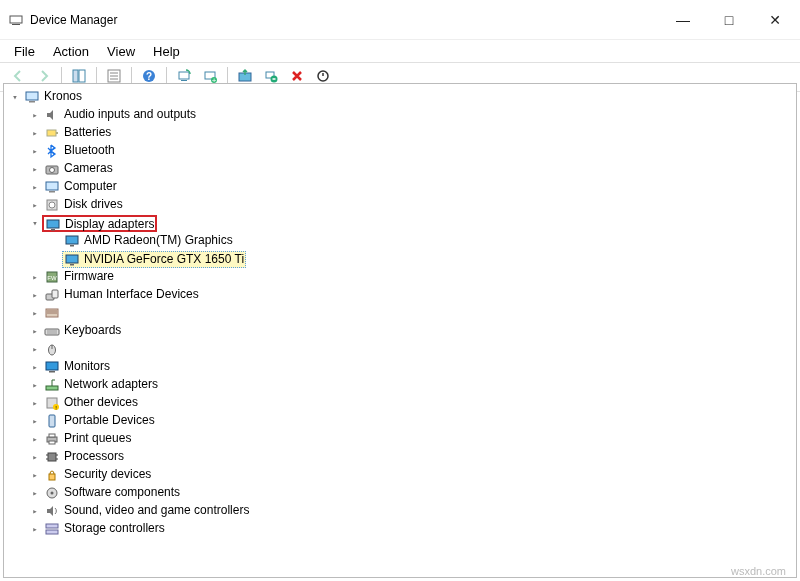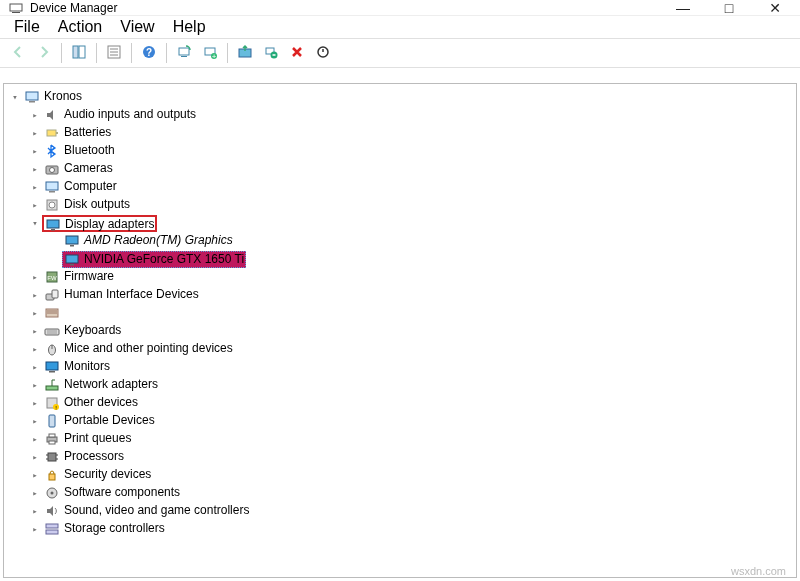--- a/index.html
+++ b/index.html
@@ -1,32 +1,32 @@
 <!DOCTYPE html>
 <html><head>
 <meta charset="utf-8">
 <style>
 * { box-sizing: border-box; margin: 0; padding: 0; }
 body { font-family: "Segoe UI", Tahoma, sans-serif; font-size: 12px; background: #fff; width: 800px; height: 581px; overflow: hidden; position: relative; }
-.titlebar { display: flex; align-items: center; height: 16px; padding: 0 2px 0 8px; border-bottom: 1px solid #eee; }
+.titlebar { display: flex; align-items: center; height: 40px; padding: 0 2px 0 8px; border-bottom: 1px solid #eee; }
 .titlebar .app-icon { width: 16px; height: 16px; margin-right: 6px; display: flex; align-items: center; justify-content: center; }
 .titlebar .title { font-size: 12px; flex: 0 0 auto; }
 .titlebar .spacer { flex: 1; }
 .winbtn { width: 46px; height: 30px; display: flex; align-items: center; justify-content: center; font-size: 14px; color: #222; }
-.menubar { display: flex; gap: 2px; padding: 2px 6px; font-size: 16px; height: 22px; align-items: center; }
+.menubar { display: flex; gap: 2px; padding: 2px 6px; font-size: 13px; height: 22px; align-items: center; }
 .menubar span { padding: 2px 8px; }
 .toolbar { display: flex; align-items: center; gap: 2px; padding: 3px 6px; border-top: 1px solid #e0e0e0; border-bottom: 1px solid #e0e0e0; height: 30px; }
 .tbtn { width: 24px; height: 24px; display: flex; align-items: center; justify-content: center; border-radius: 2px; }
 .tbtn.disabled { opacity: 0.4; }
 .tsep { width: 1px; height: 20px; background: #ccc; margin: 0 3px; }
 .tree-container { position: absolute; top: 83px; left: 3px; right: 3px; bottom: 3px; border: 1px solid #bbb; overflow-y: scroll; overflow-x: hidden; background: #fff; }
 .tree { padding: 4px 0; }
 .node { display: flex; align-items: center; height: 18px; white-space: nowrap; position: relative; }
 .node .label-wrap { display: flex; align-items: flex-start; height: 17px; padding: 0 2px; }
-.node.selected .label-wrap { background: #be185d; border: 1px dotted #5aa0e0; padding: 0 1px; }
+.node.selected .label-wrap { background: #fef9c3; border: 1px dotted #5aa0e0; padding: 0 1px; }
 .node.highlighted .label-wrap { border: 2px solid #d4252a; padding: 0 1px; }
 .expander { width: 14px; text-align: center; color: #777; font-size: 9px; font-family: monospace; user-select: none; }
 .icon-slot { width: 16px; height: 16px; margin-right: 4px; display: flex; align-items: center; justify-content: center; flex-shrink: 0; }
 .label { font-size: 12px; }
 .watermark { position: absolute; bottom: 4px; right: 14px; font-size: 11px; color: #bbb; }
 
 .tree-container::-webkit-scrollbar { width: 16px; }
 .tree-container::-webkit-scrollbar-track { background: #f0f0f0; }
 .tree-container::-webkit-scrollbar-thumb { background: #c2c2c2; }
 </style>
@@ -204,36 +204,36 @@
       </div>
       <div class="node" style="padding-left: 24px;">
         <span class="expander">▸</span>
         <span class="label-wrap">
           <span class="icon-slot">
             <svg width="16" height="16" viewBox="0 0 16 16">
               <rect x="3" y="3" width="10" height="10" fill="#ddd" stroke="#888"></rect>
               <circle cx="8" cy="8" r="3" fill="#fff" stroke="#888"></circle>
             </svg>
           </span>
-          <span class="label">Disk outputs</span>
+          <span class="label">Disk drives</span>
         </span>
       </div>
       <div class="node highlighted" style="padding-left: 24px;">
         <span class="expander">▾</span>
         <span class="label-wrap">
           <span class="icon-slot">
             <svg width="16" height="16" viewBox="0 0 16 16">
               <rect x="2" y="3" width="12" height="8" fill="#4aa8e0" stroke="#246"></rect>
               <rect x="6" y="12" width="4" height="1.5" fill="#666"></rect>
             </svg>
           </span>
           <span class="label">Display adapters</span>
         </span>
       </div>
-      <div class="node" style="padding-left: 44px; font-style: italic;">
+      <div class="node" style="padding-left: 44px;">
         <span class="expander"></span>
         <span class="label-wrap">
           <span class="icon-slot">
             <svg width="16" height="16" viewBox="0 0 16 16">
               <rect x="2" y="3" width="12" height="8" fill="#4aa8e0" stroke="#246"></rect>
               <rect x="6" y="12" width="4" height="1.5" fill="#666"></rect>
             </svg>
           </span>
           <span class="label">AMD Radeon(TM) Graphics</span>
         </span>
@@ -301,21 +301,20 @@
       </div>
       <div class="node" style="padding-left: 24px;">
         <span class="expander">▸</span>
         <span class="label-wrap">
           <span class="icon-slot">
             <svg width="16" height="16" viewBox="0 0 16 16">
               <ellipse cx="8" cy="9" rx="3.5" ry="5" fill="#ddd" stroke="#666"></ellipse>
               <line x1="8" y1="4" x2="8" y2="8" stroke="#666"></line>
             </svg>
           </span>
-          <span class="label">Mice and other pointing devices</span>
         </span>
       </div>
       <div class="node" style="padding-left: 24px;">
         <span class="expander">▸</span>
         <span class="label-wrap">
           <span class="icon-slot">
             <svg width="16" height="16" viewBox="0 0 16 16">
               <rect x="2" y="3" width="12" height="8" fill="#39d" stroke="#147"></rect>
               <rect x="5" y="12" width="6" height="1.5" fill="#666"></rect>
             </svg>

